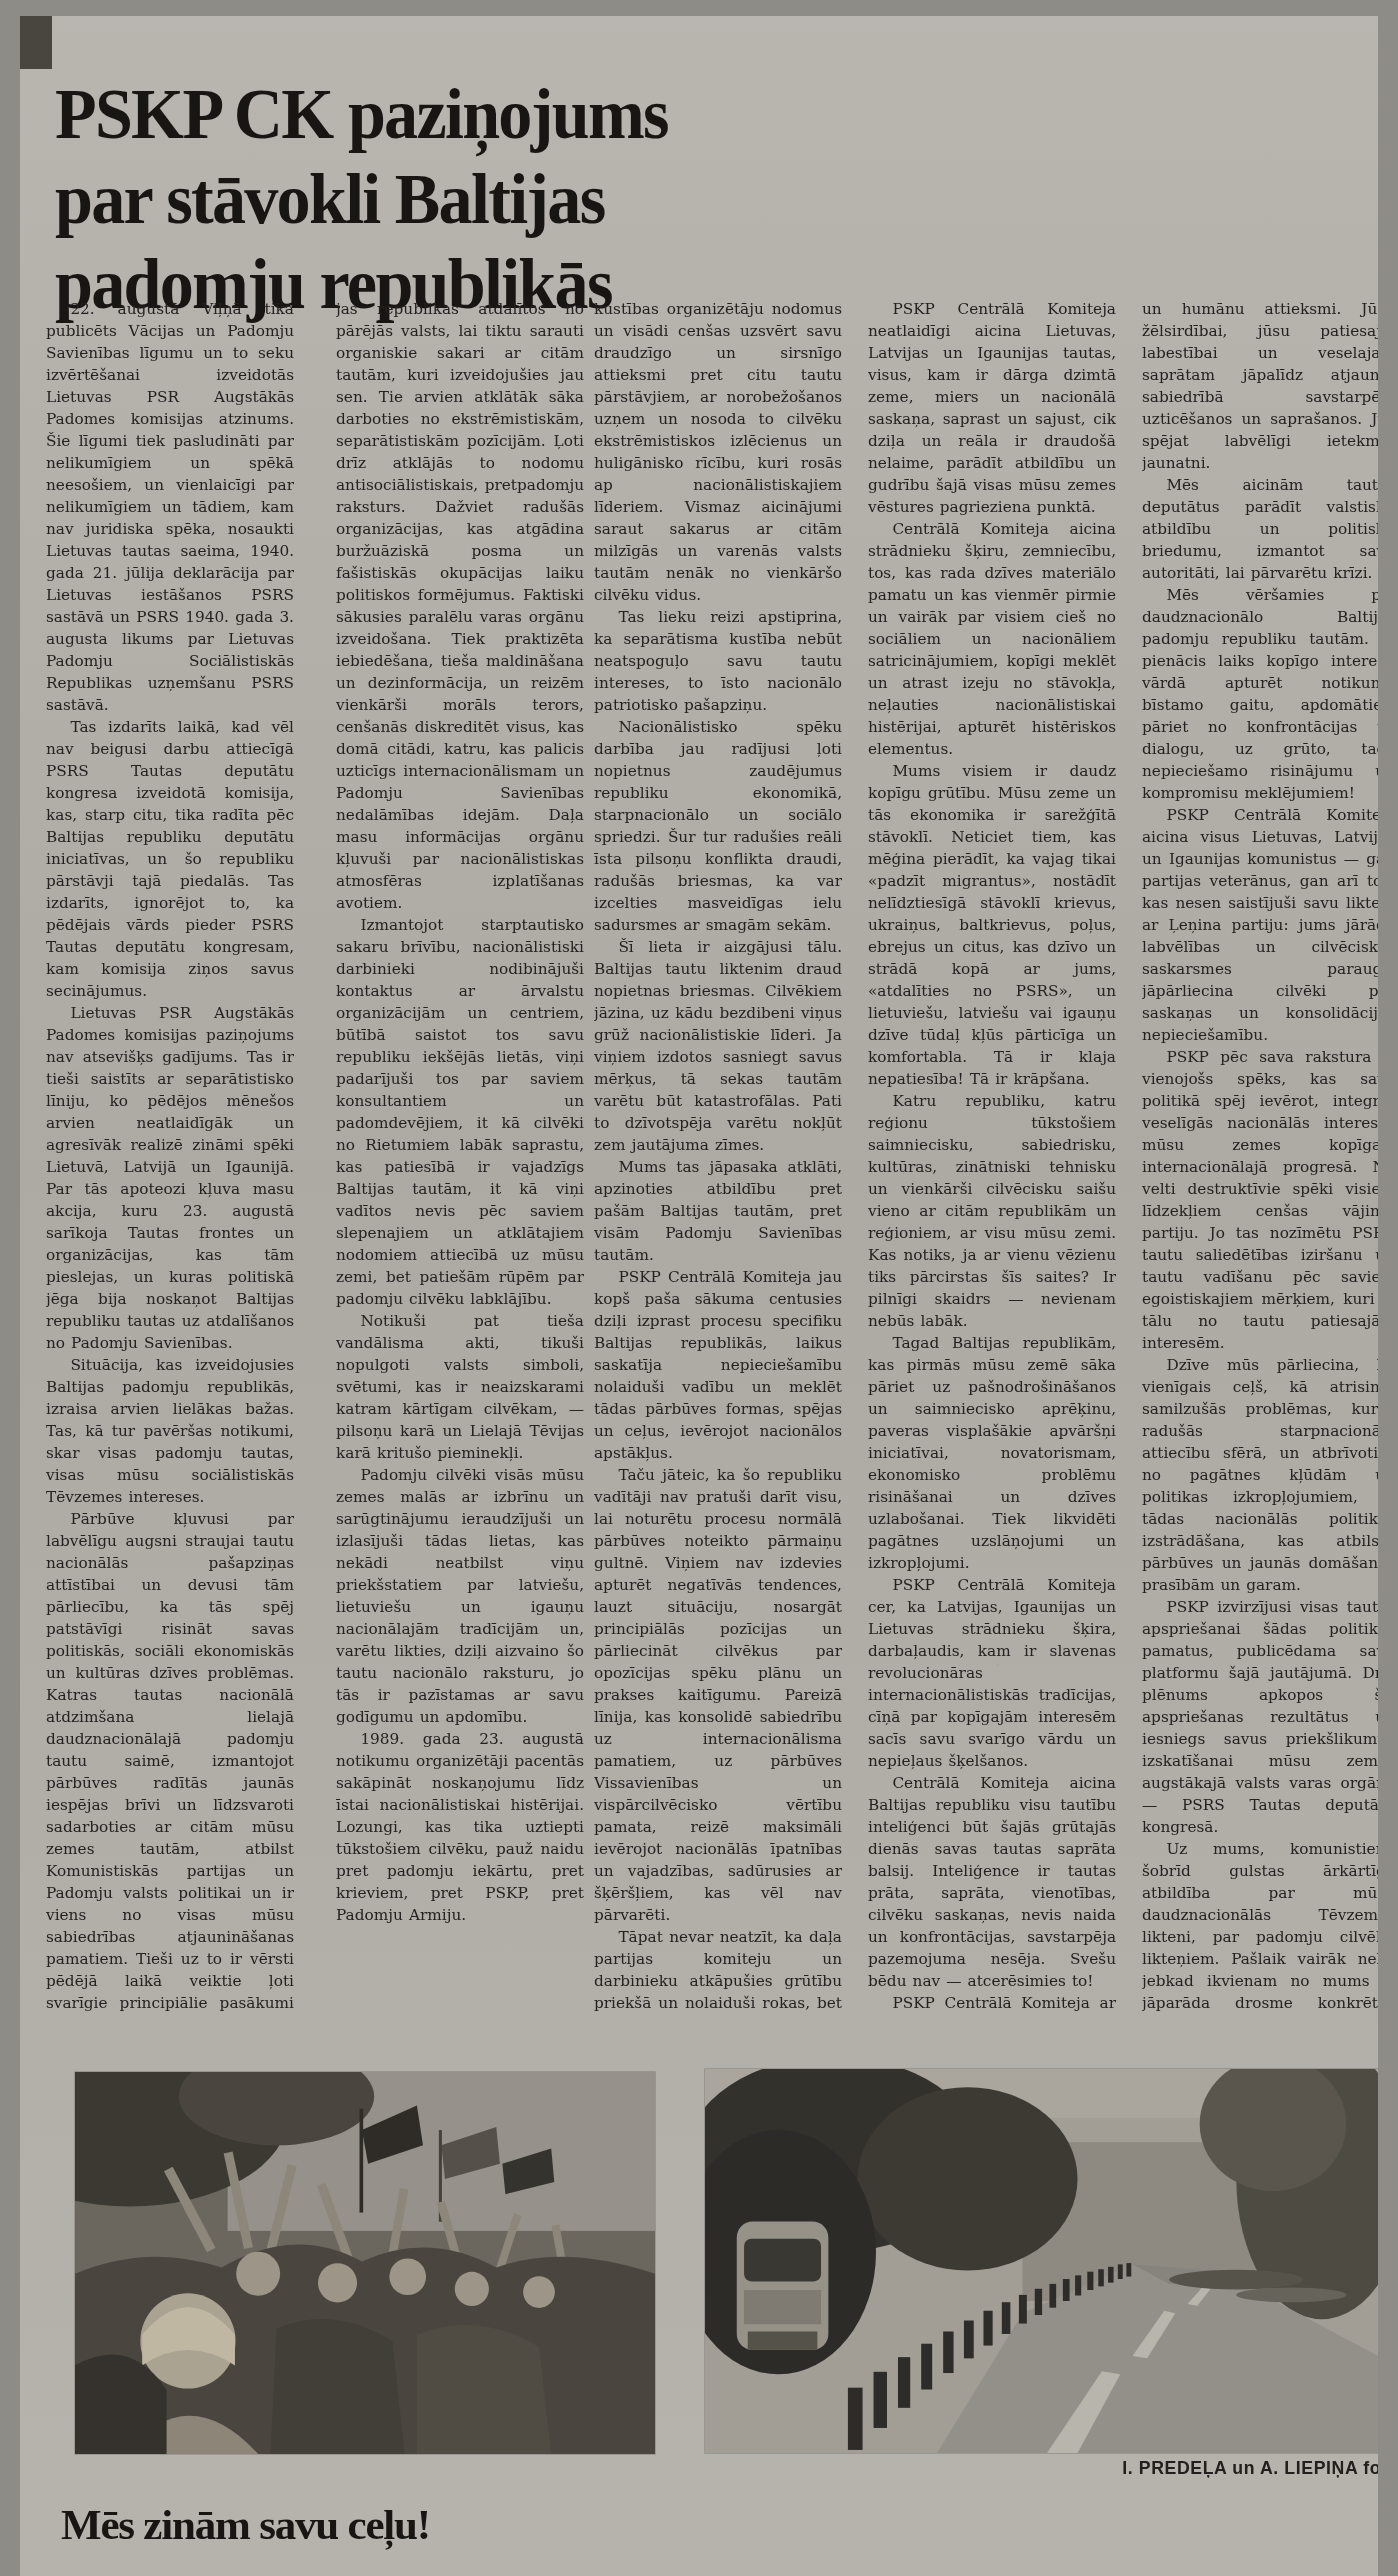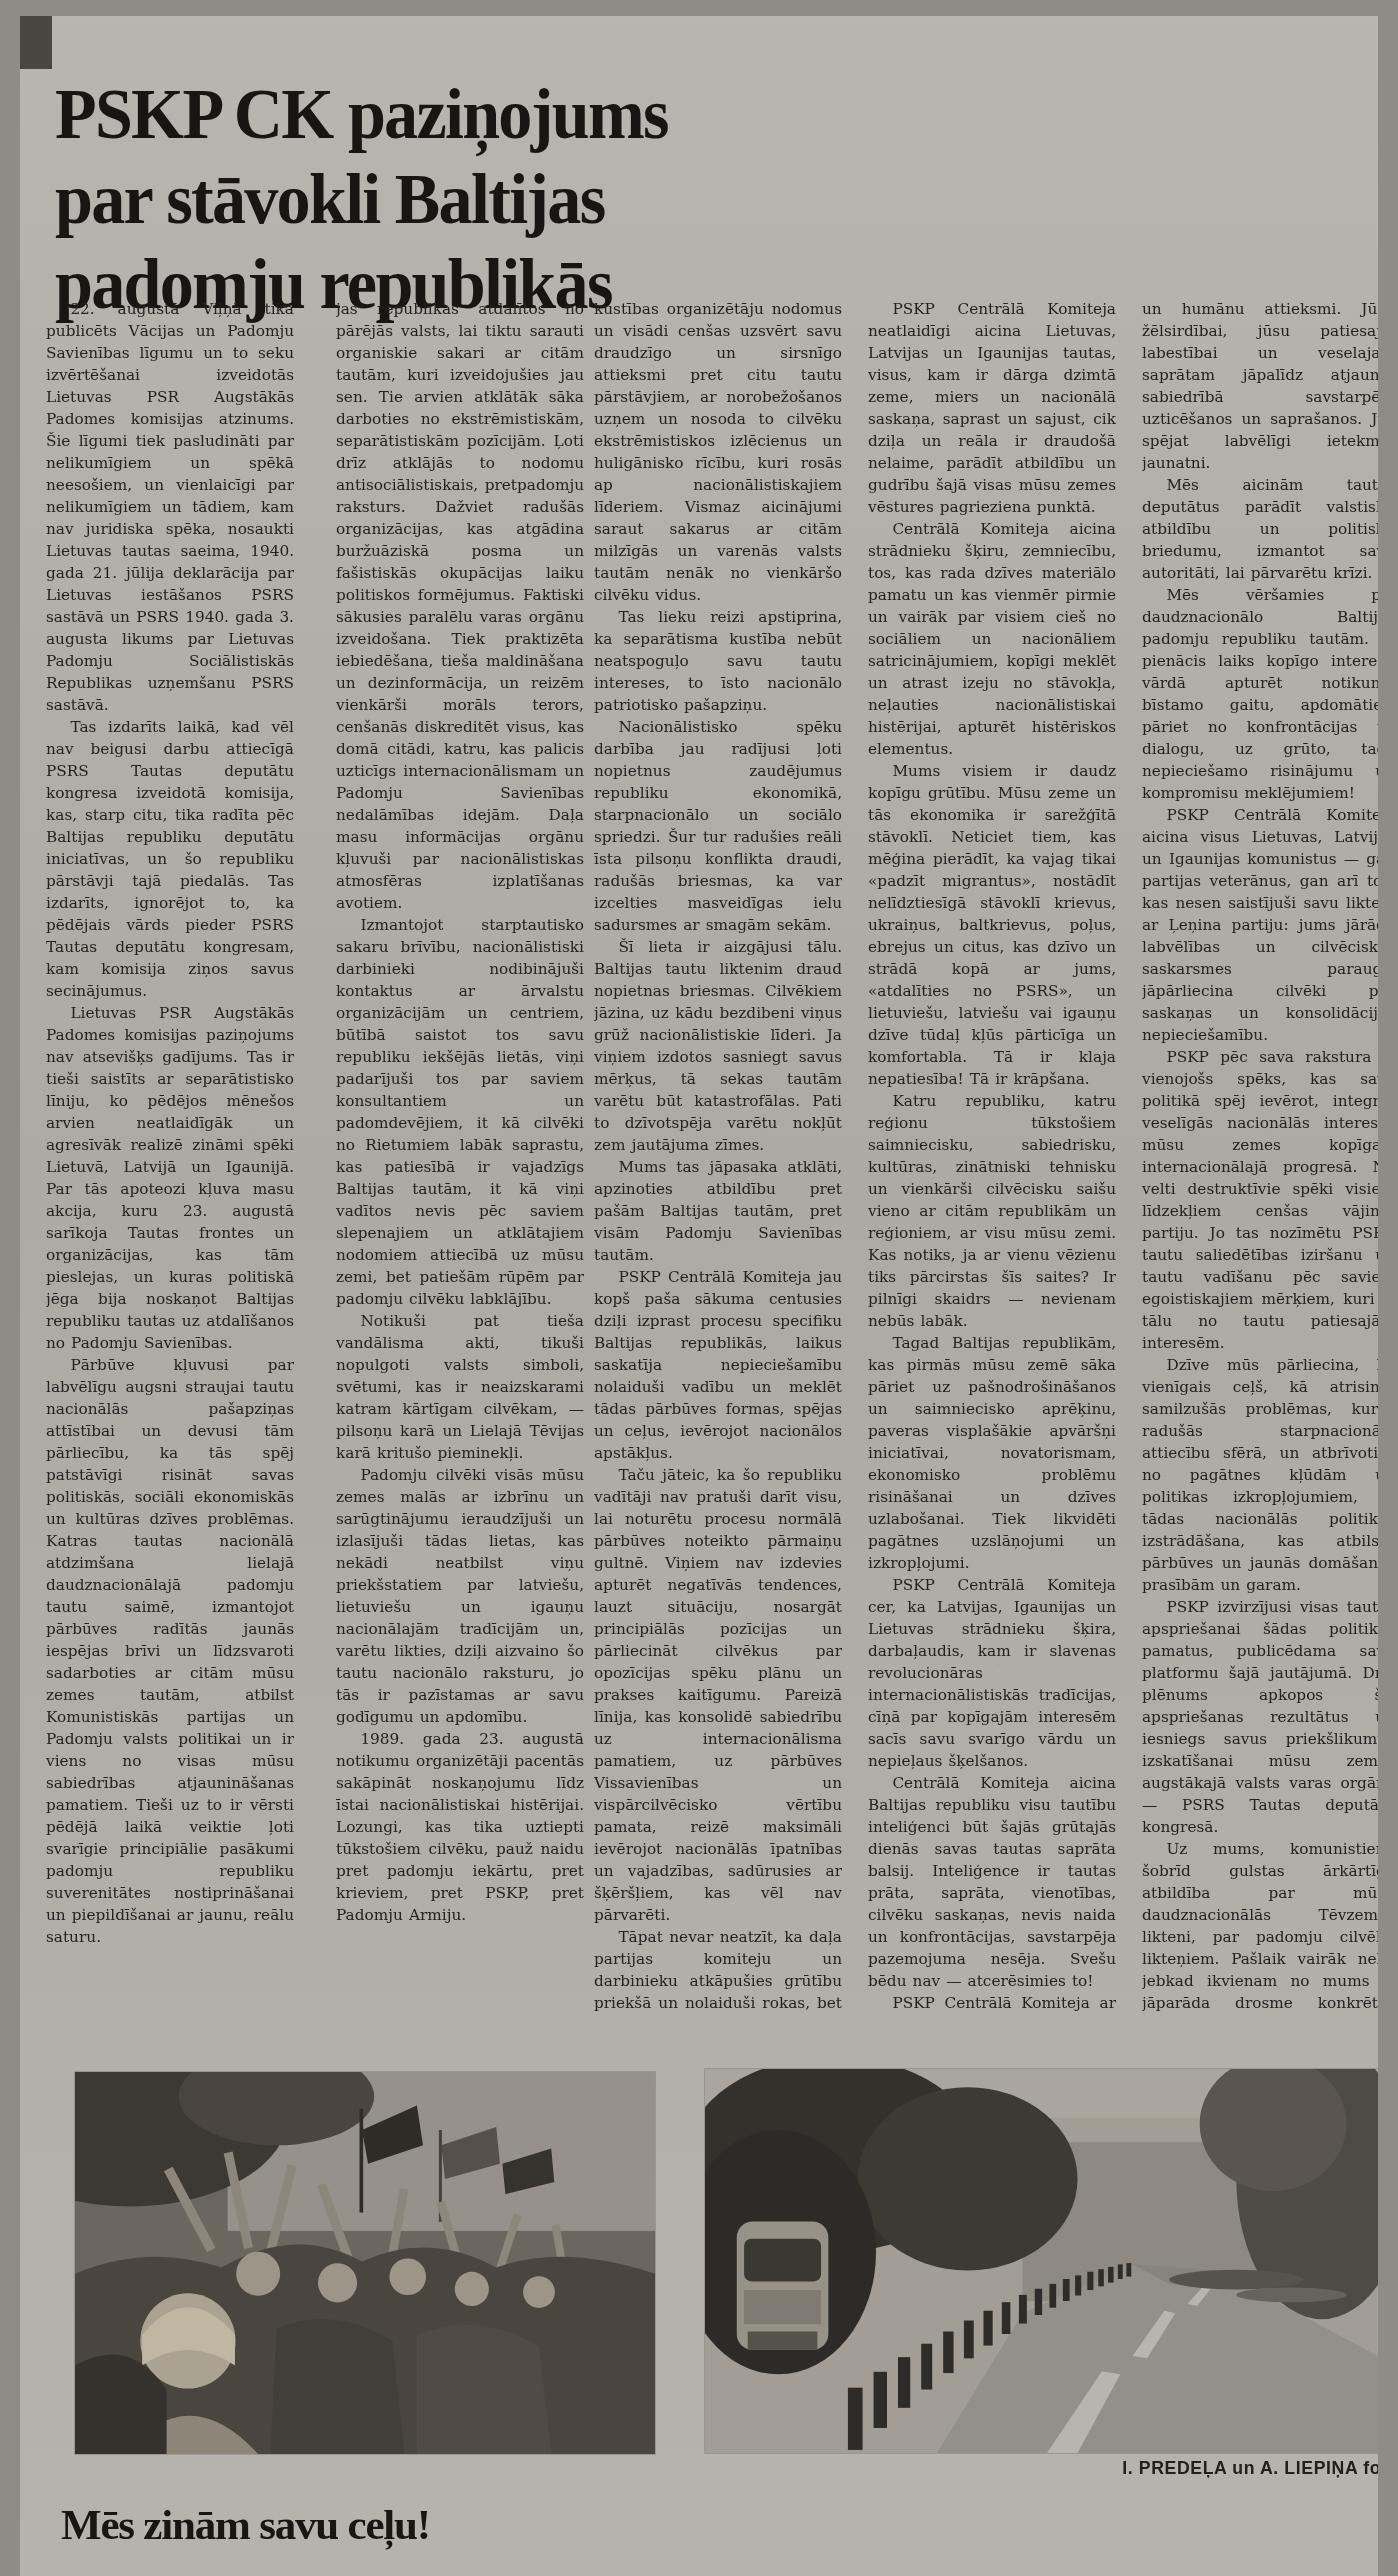--- a/index.html
+++ b/index.html
@@ -60,20 +60,21 @@
   <h1 class="headline">
     <span class="hl-line">PSKP CK paziņojums</span>
     <span class="hl-line">par stāvokli Baltijas</span>
     <span class="hl-line">padomju republikās</span>
   </h1>
 
   <div class="col c1">
       <p>22. augustā Viļņā tika publicēts Vācijas un Padomju Savienības līgumu un to seku izvērtēšanai izveidotās Lietuvas PSR Augstākās Padomes komisijas atzinums. Šie līgumi tiek pasludināti par nelikumīgiem un spēkā neesošiem, un vienlaicīgi par nelikumīgiem un tādiem, kam nav juridiska spēka, nosaukti Lietuvas tautas saeima, 1940. gada 21. jūlija deklarācija par Lietuvas iestāšanos PSRS sastāvā un PSRS 1940. gada 3. augusta likums par Lietuvas Padomju Sociālistiskās Republikas uzņemšanu PSRS sastāvā.</p>
       <p>Tas izdarīts laikā, kad vēl nav beigusi darbu attiecīgā PSRS Tautas deputātu kongresa izveidotā komisija, kas, starp citu, tika radīta pēc Baltijas republiku deputātu iniciatīvas, un šo republiku pārstāvji tajā piedalās. Tas izdarīts, ignorējot to, ka pēdējais vārds pieder PSRS Tautas deputātu kongresam, kam komisija ziņos savus secinājumus.</p>
       <p>Lietuvas PSR Augstākās Padomes komisijas paziņojums nav atsevišķs gadījums. Tas ir tieši saistīts ar separātistisko līniju, ko pēdējos mēnešos arvien neatlaidīgāk un agresīvāk realizē zināmi spēki Lietuvā, Latvijā un Igaunijā. Par tās apoteozi kļuva masu akcija, kuru 23. augustā sarīkoja Tautas frontes un organizācijas, kas tām pieslejas, un kuras politiskā jēga bija noskaņot Baltijas republiku tautas uz atdalīšanos no Padomju Savienības.</p>
+      <p>Situācija, kas izveidojusies Baltijas padomju republikās, izraisa arvien lielākas bažas. Tas, kā tur pavēršas notikumi, skar visas padomju tautas, visas mūsu sociālistiskās Tēvzemes intereses.</p>
       <p>Pārbūve kļuvusi par labvēlīgu augsni straujai tautu nacionālās pašapziņas attīstībai un devusi tām pārliecību, ka tās spēj patstāvīgi risināt savas politiskās, sociāli ekonomiskās un kultūras dzīves problēmas. Katras tautas nacionālā atdzimšana lielajā daudznacionālajā padomju tautu saimē, izmantojot pārbūves radītās jaunās iespējas brīvi un līdzsvaroti sadarboties ar citām mūsu zemes tautām, atbilst Komunistiskās partijas un Padomju valsts politikai un ir viens no visas mūsu sabiedrības atjaunināšanas pamatiem. Tieši uz to ir vērsti pēdējā laikā veiktie ļoti svarīgie principiālie pasākumi padomju republiku suverenitātes nostiprināšanai un piepildīšanai ar jaunu, reālu saturu.</p>
     </div>
   <div class="col c2 cont">
       <p>jas republikas atdalītos no pārējās valsts, lai tiktu sarauti organiskie sakari ar citām tautām, kuri izveidojušies jau sen. Tie arvien atklātāk sāka darboties no ekstrēmistiskām, separātistiskām pozīcijām. Ļoti drīz atklājās to nodomu antisociālistiskais, pretpadomju raksturs. Dažviet radušās organizācijas, kas atgādina buržuāziskā posma un fašistiskās okupācijas laiku politiskos formējumus. Faktiski sākusies paralēlu varas orgānu izveidošana. Tiek praktizēta iebiedēšana, tieša maldināšana un dezinformācija, un reizēm vienkārši morāls terors, cenšanās diskreditēt visus, kas domā citādi, katru, kas palicis uzticīgs internacionālismam un Padomju Savienības nedalāmības idejām. Daļa masu informācijas orgānu kļuvuši par nacionālistiskas atmosfēras izplatīšanas avotiem.</p>
       <p>Izmantojot starptautisko sakaru brīvību, nacionālistiski darbinieki nodibinājuši kontaktus ar ārvalstu organizācijām un centriem, būtībā saistot tos savu republiku iekšējās lietās, viņi padarījuši tos par saviem konsultantiem un padomdevējiem, it kā cilvēki no Rietumiem labāk saprastu, kas patiesībā ir vajadzīgs Baltijas tautām, it kā viņi vadītos nevis pēc saviem slepenajiem un atklātajiem nodomiem attiecībā uz mūsu zemi, bet patiešām rūpēm par padomju cilvēku labklājību.</p>
       <p>Notikuši pat tieša vandālisma akti, tikuši nopulgoti valsts simboli, svētumi, kas ir neaizskarami katram kārtīgam cilvēkam, — pilsoņu karā un Lielajā Tēvijas karā kritušo pieminekļi.</p>
       <p>Padomju cilvēki visās mūsu zemes malās ar izbrīnu un sarūgtinājumu ieraudzījuši un izlasījuši tādas lietas, kas nekādi neatbilst viņu priekšstatiem par latviešu, lietuviešu un igauņu nacionālajām tradīcijām un, varētu likties, dziļi aizvaino šo tautu nacionālo raksturu, jo tās ir pazīstamas ar savu godīgumu un apdomību.</p>
       <p>1989. gada 23. augustā notikumu organizētāji pacentās sakāpināt noskaņojumu līdz īstai nacionālistiskai histērijai. Lozungi, kas tika uztiepti tūkstošiem cilvēku, pauž naidu pret padomju iekārtu, pret krieviem, pret PSKP, pret Padomju Armiju.</p>
     </div>
   <div class="col c3 cont">

